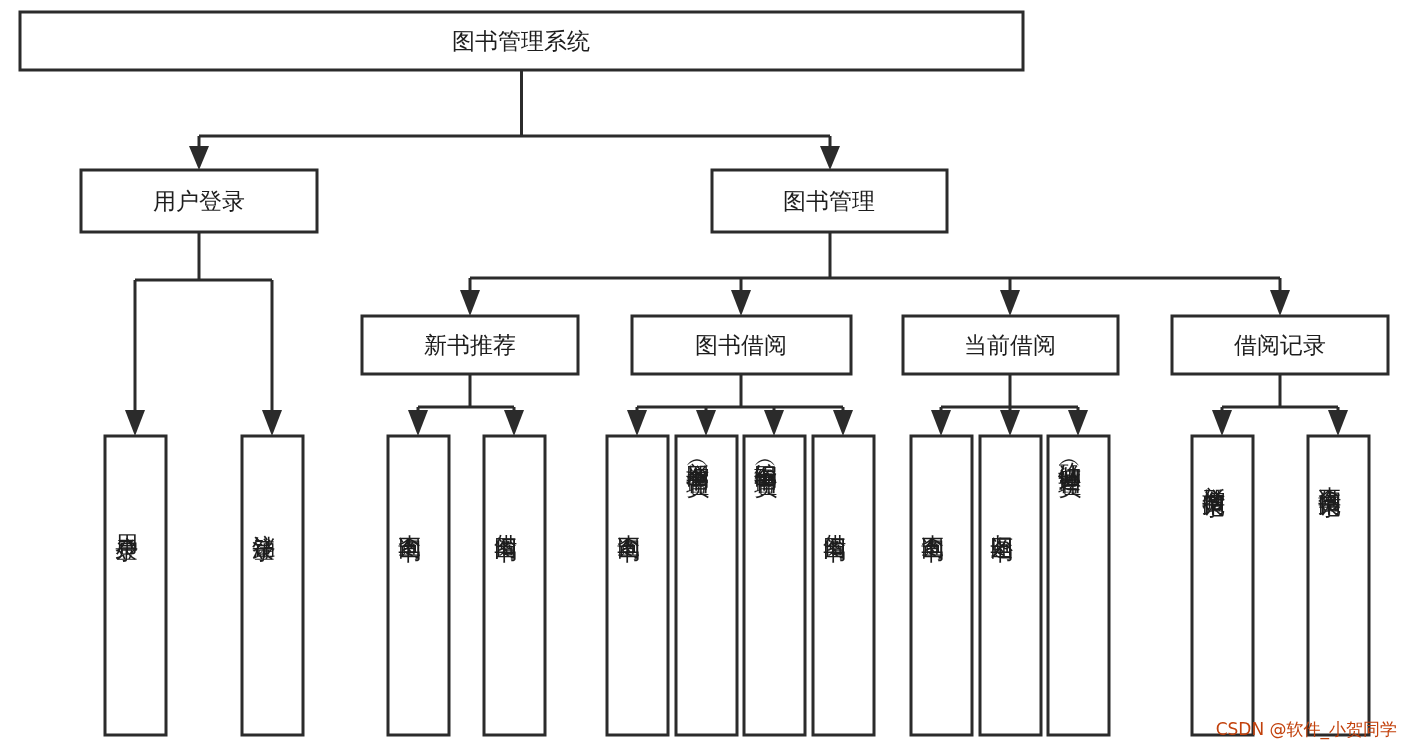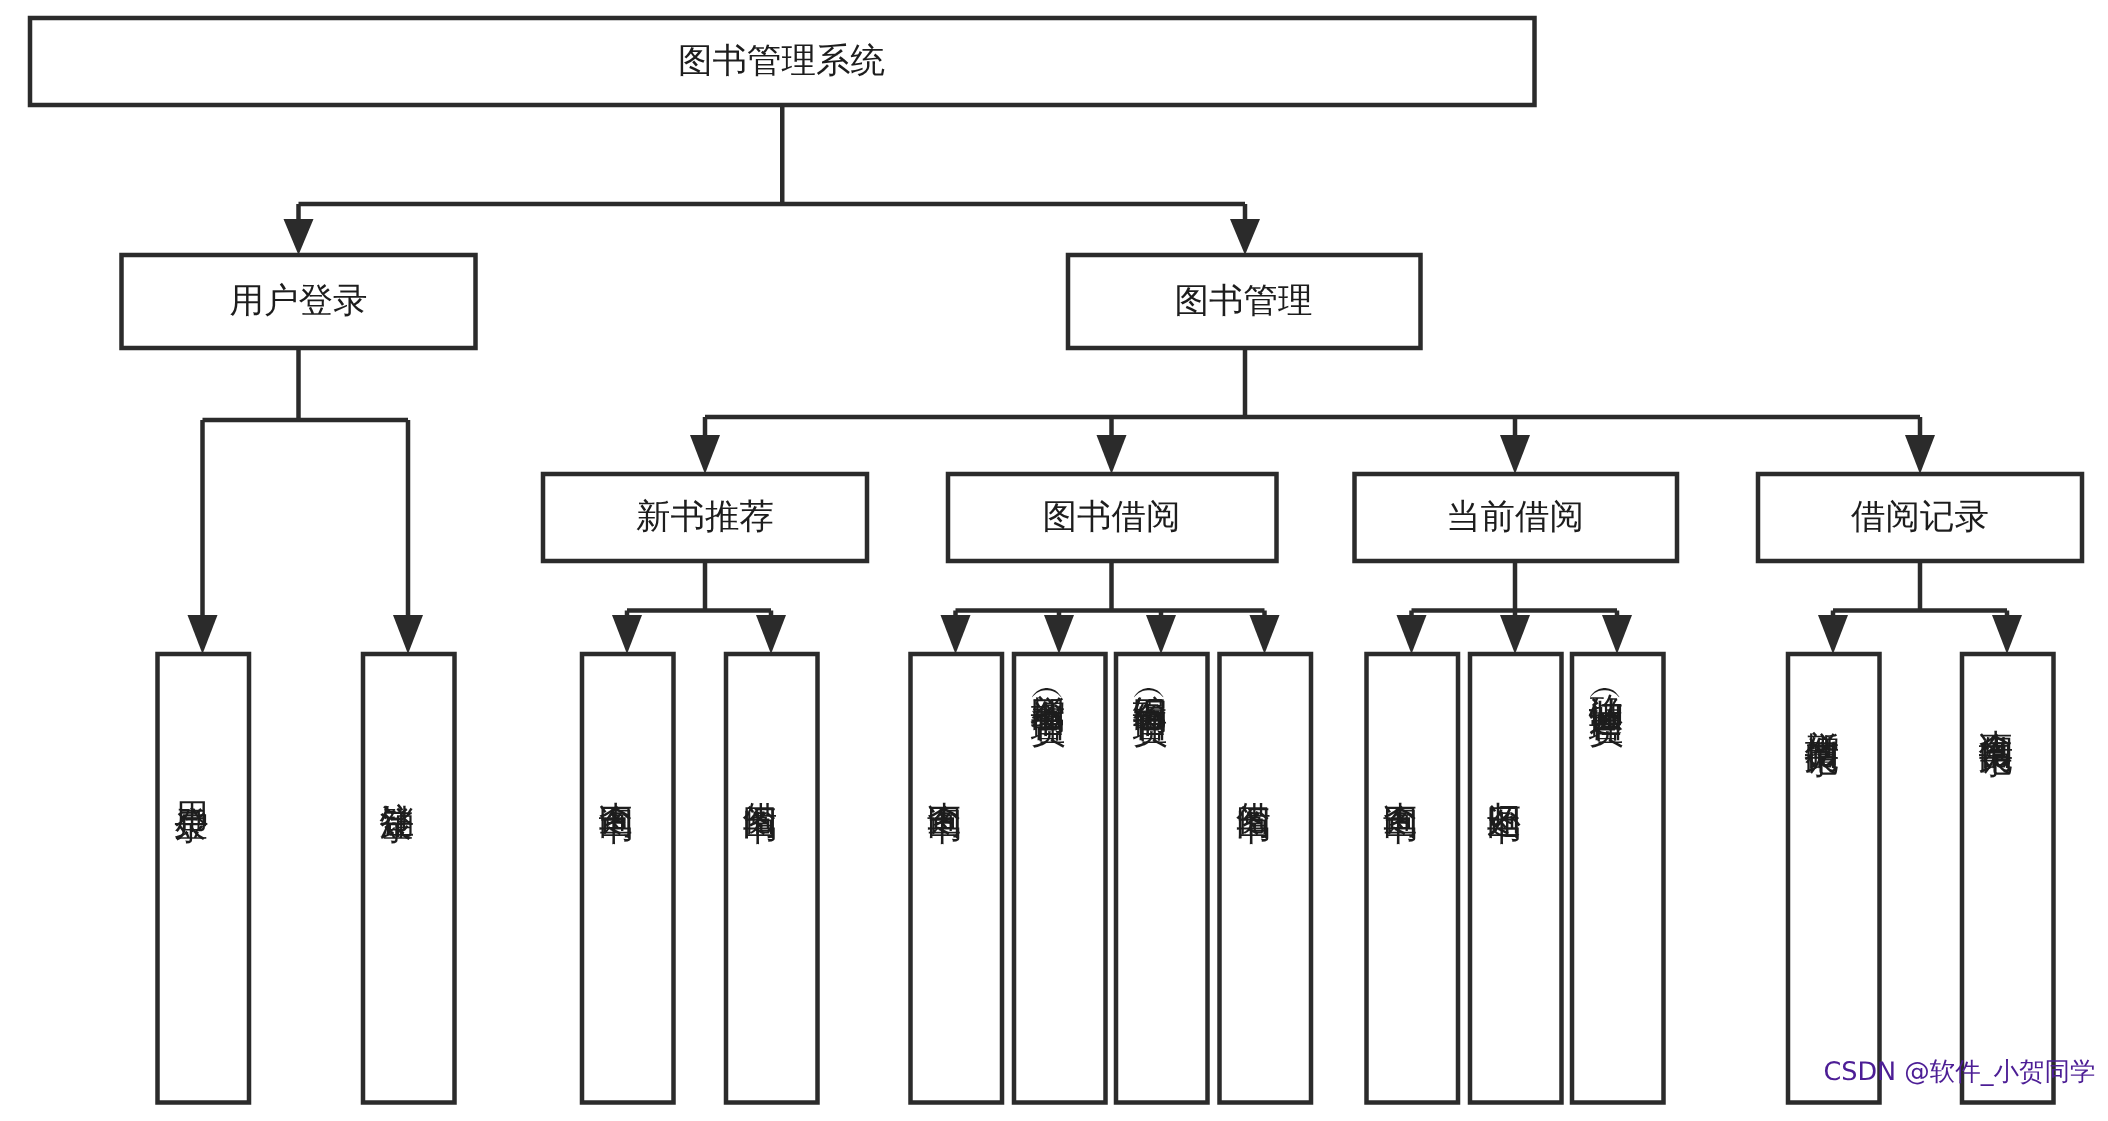--- a/index.html
+++ b/index.html
@@ -55,24 +55,24 @@
     line-height: 1.18;
     color: #1d1d1d;
     letter-spacing: 2px;
     white-space: nowrap;
     text-align: left;
     pointer-events: none;
   }
   .watermark {
     position: absolute;
     right: 8px;
-    bottom: 21px;
+    bottom: 6px;
     font-family: "DejaVu Sans", "Liberation Sans", sans-serif;
     font-size: 17px;
-    color: #4c1d95;
+    color: #c2410c;
     white-space: nowrap;
   }
 </style>
 </head>
 <body>
 
 <div id="diagram-root">
 
   <svg class="canvas" viewBox="0 0 1405 747" xmlns="http://www.w3.org/2000/svg">
 

